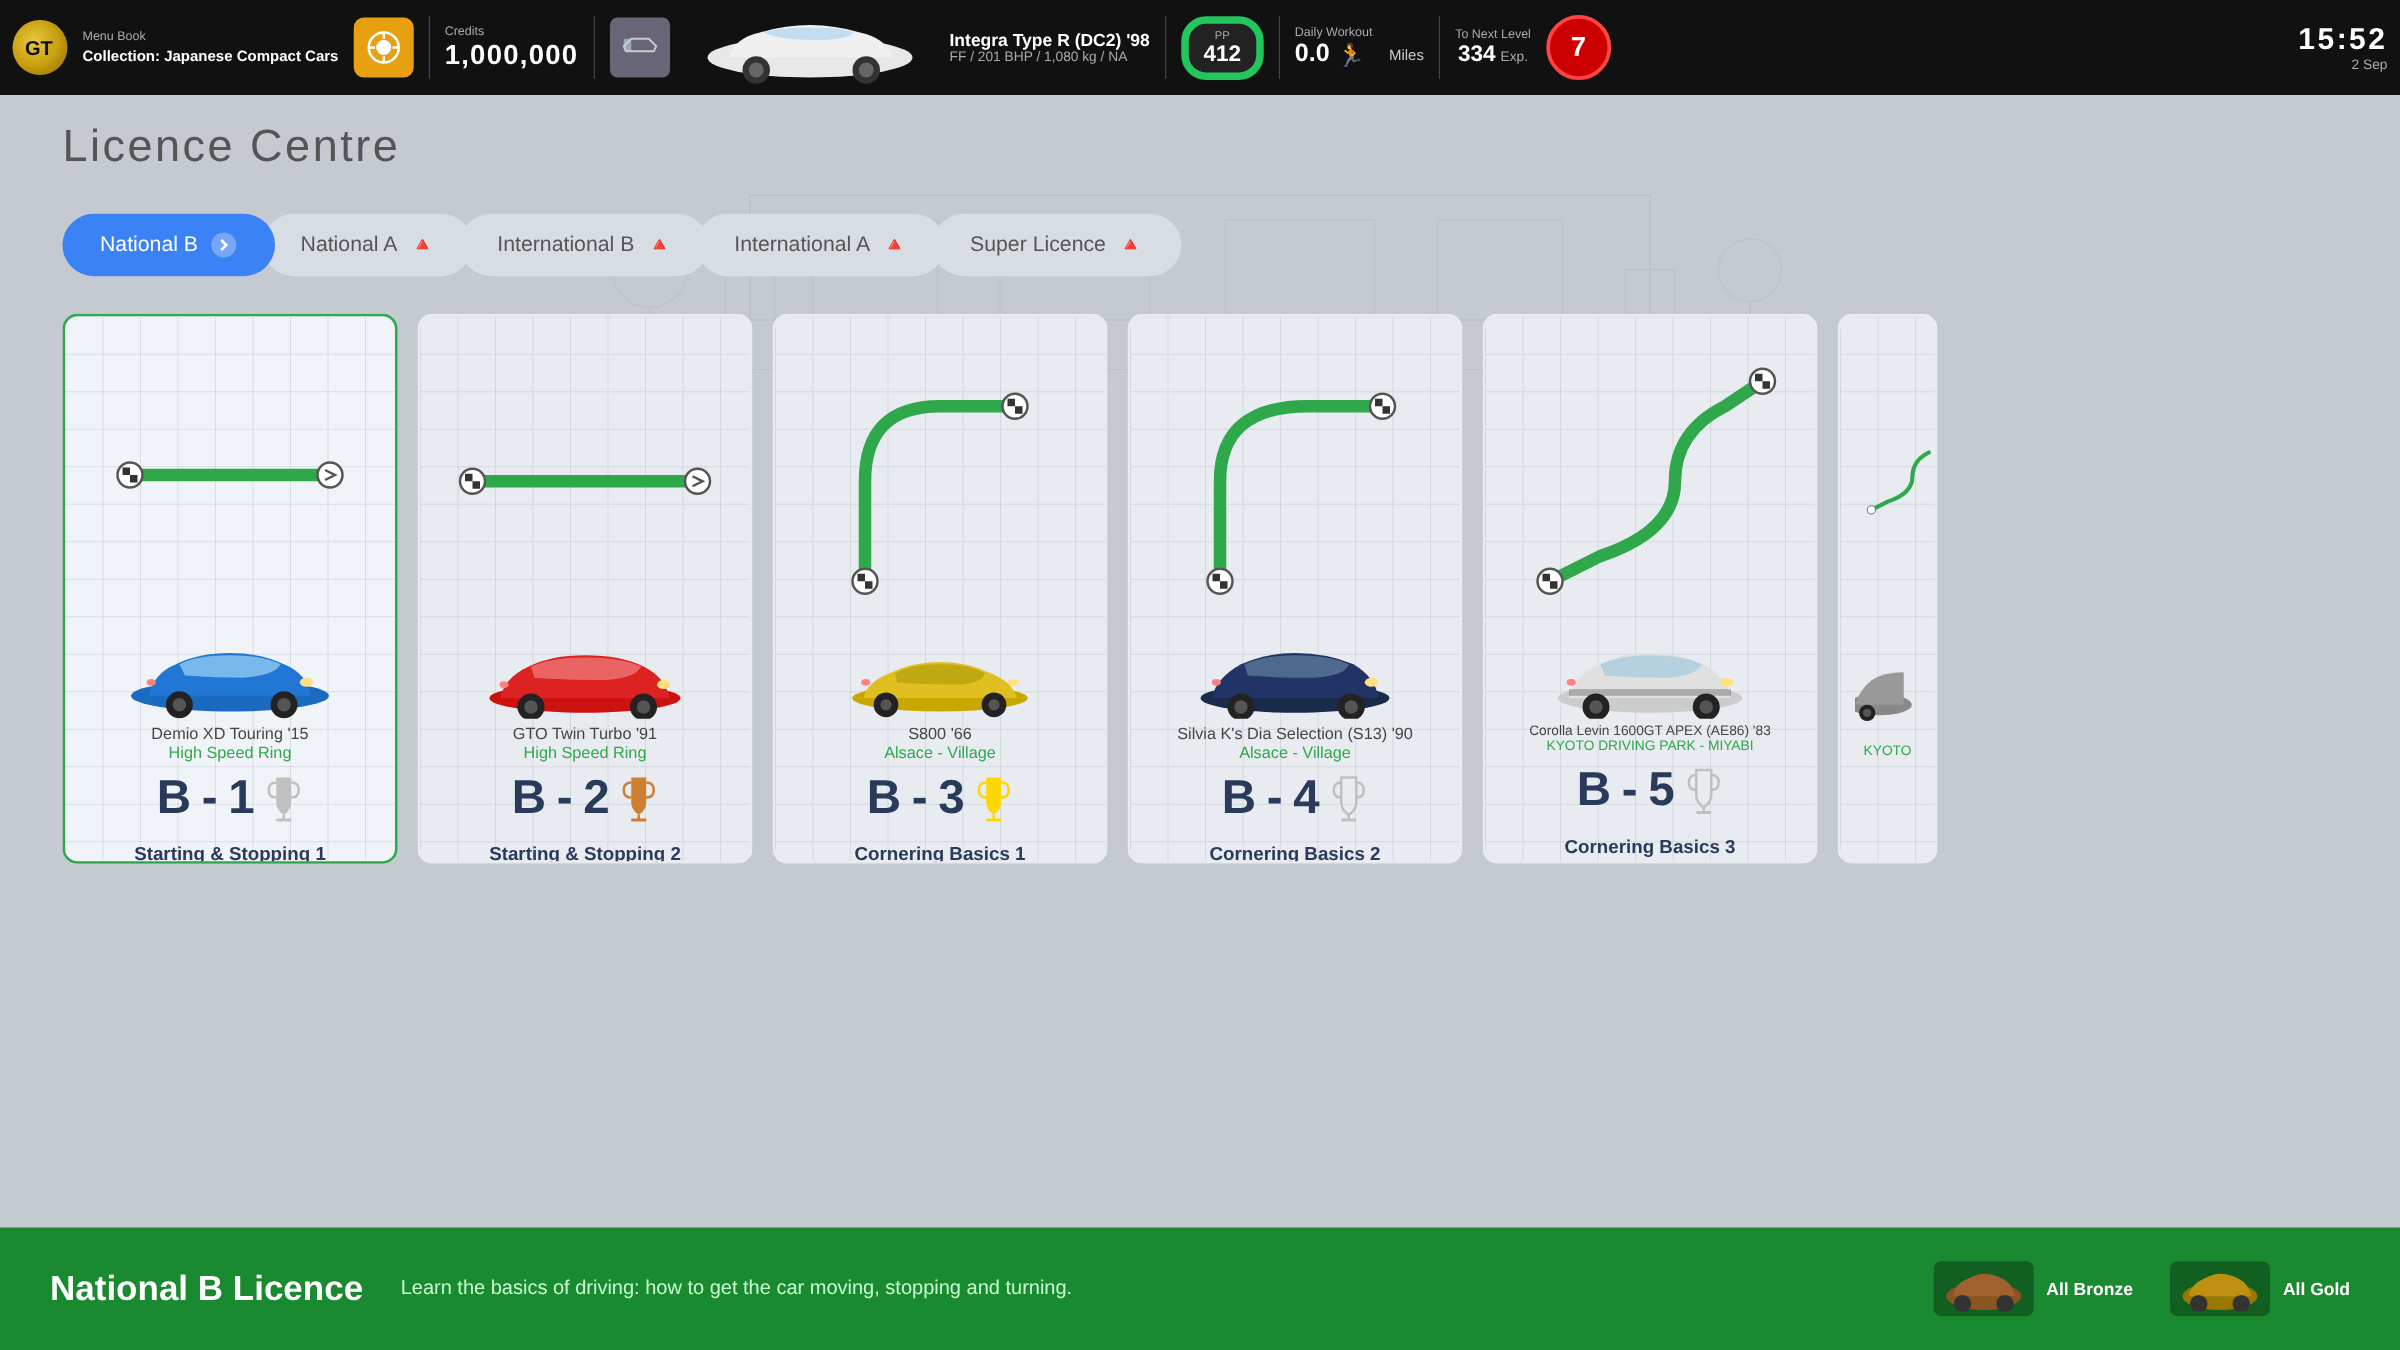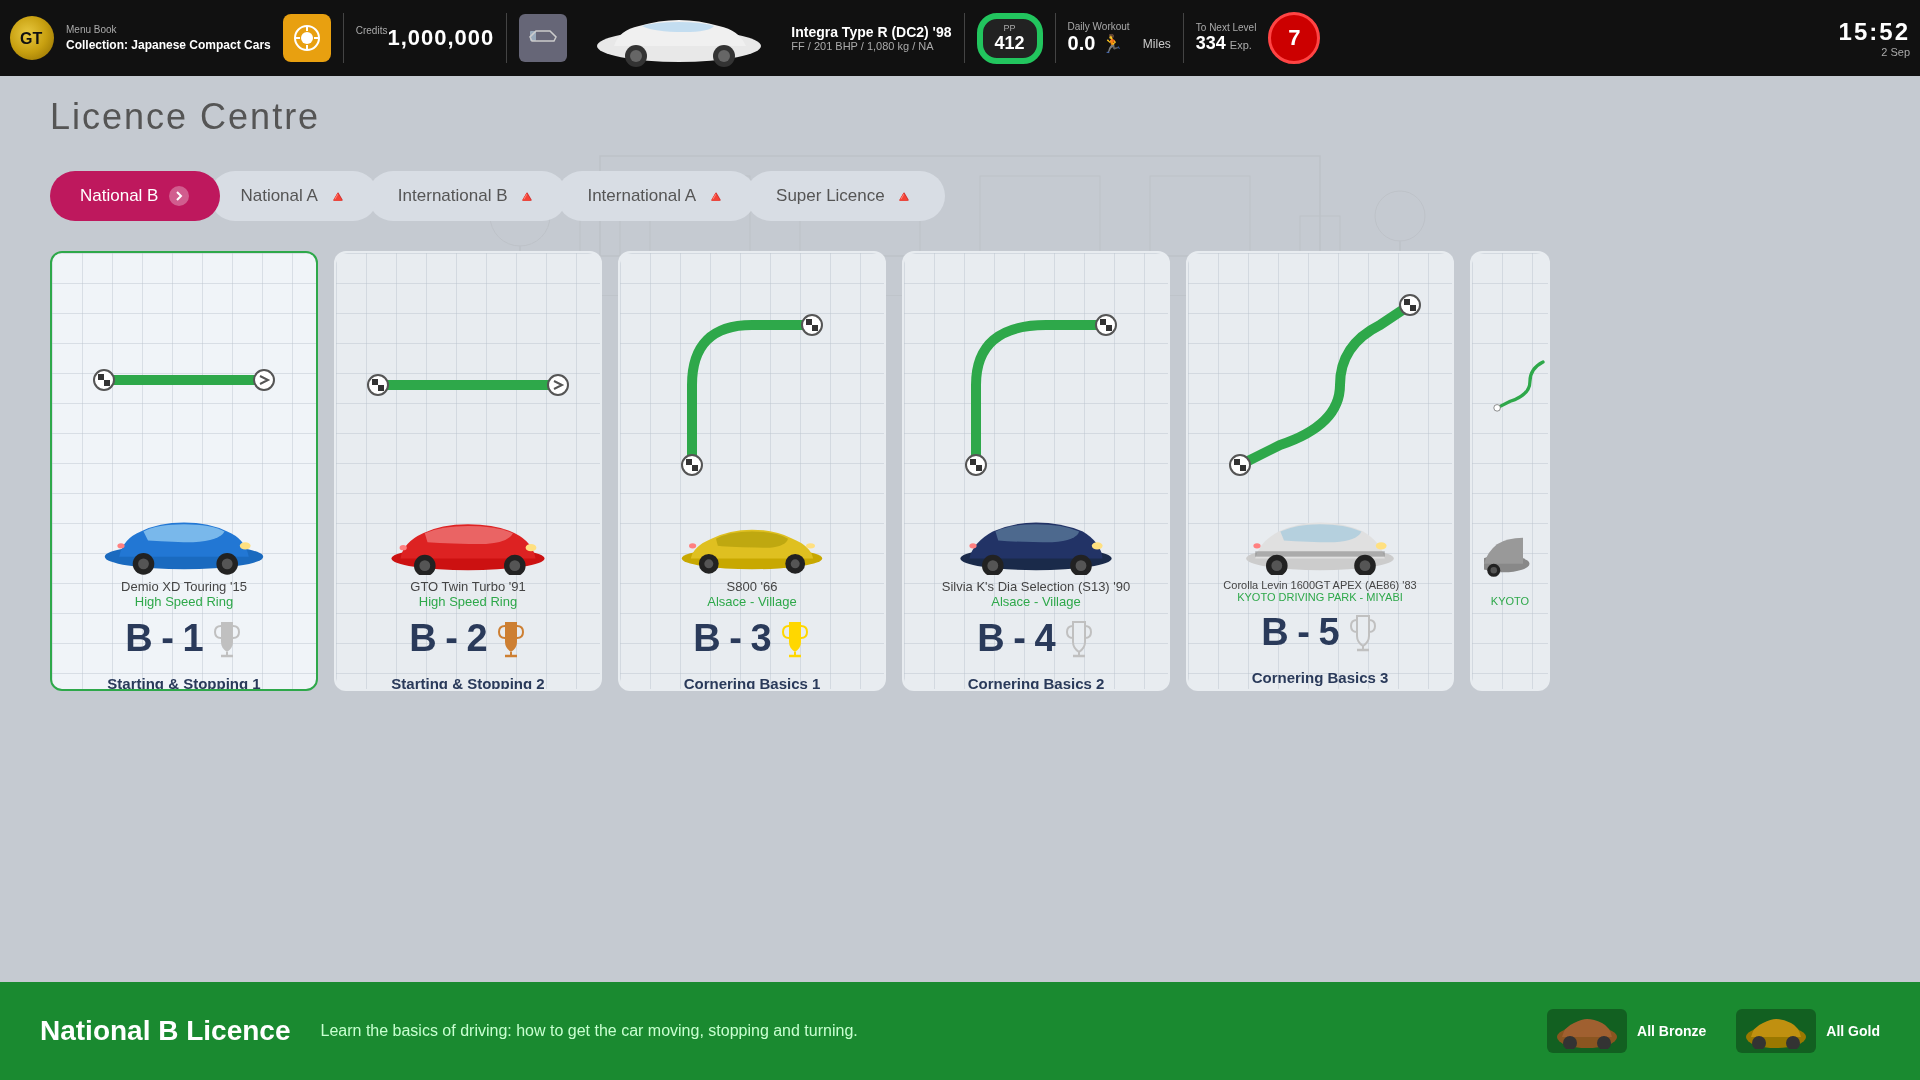--- a/index.html
+++ b/index.html
@@ -62,21 +62,21 @@
 
     .divider-v {
       width: 1px;
       height: 50px;
       background: #444;
       flex-shrink: 0;
     }
 
     .credits-block {
       display: flex;
-      flex-direction: row;
+      flex-direction: column;
       color: #fff;
     }
     .credits-block .label { font-size: 10px; color: #aaa; }
     .credits-block .value { font-size: 22px; font-weight: bold; letter-spacing: 1px; }
 
     .car-icon-block {
       width: 48px;
       height: 48px;
       background: #667;
       border-radius: 6px;
@@ -130,20 +130,21 @@
     .workout-block .wb-unit { font-size: 12px; color: #ccc; margin-left: 13px; }
     .run-icon {
       font-size: 18px;
       color: #ff4444;
     }
 
     .next-level-block {
       display: flex;
       flex-direction: column;
       color: #fff;
+      align-items: center;
     }
     .next-level-block .nl-label { font-size: 10px; color: #aaa; }
     .next-level-block .nl-value { font-size: 18px; font-weight: bold; }
     .next-level-block .nl-unit { font-size: 11px; color: #aaa; }
 
     .level-circle {
       width: 52px;
       height: 52px;
       background: #cc0000;
       border-radius: 50%;
@@ -217,21 +218,21 @@
       background: #d8dde4;
       border-radius: 25px;
       cursor: pointer;
       position: relative;
       margin-right: -10px;
       z-index: 1;
       gap: 10px;
     }
 
     .licence-tab.active {
-      background: #be185d;
+      background: #3b82f6;
       color: #fff;
       z-index: 5;
       border-radius: 25px;
       justify-content: space-between;
     }
 
     .cone-icon {
       font-size: 16px;
       color: #888;
     }

